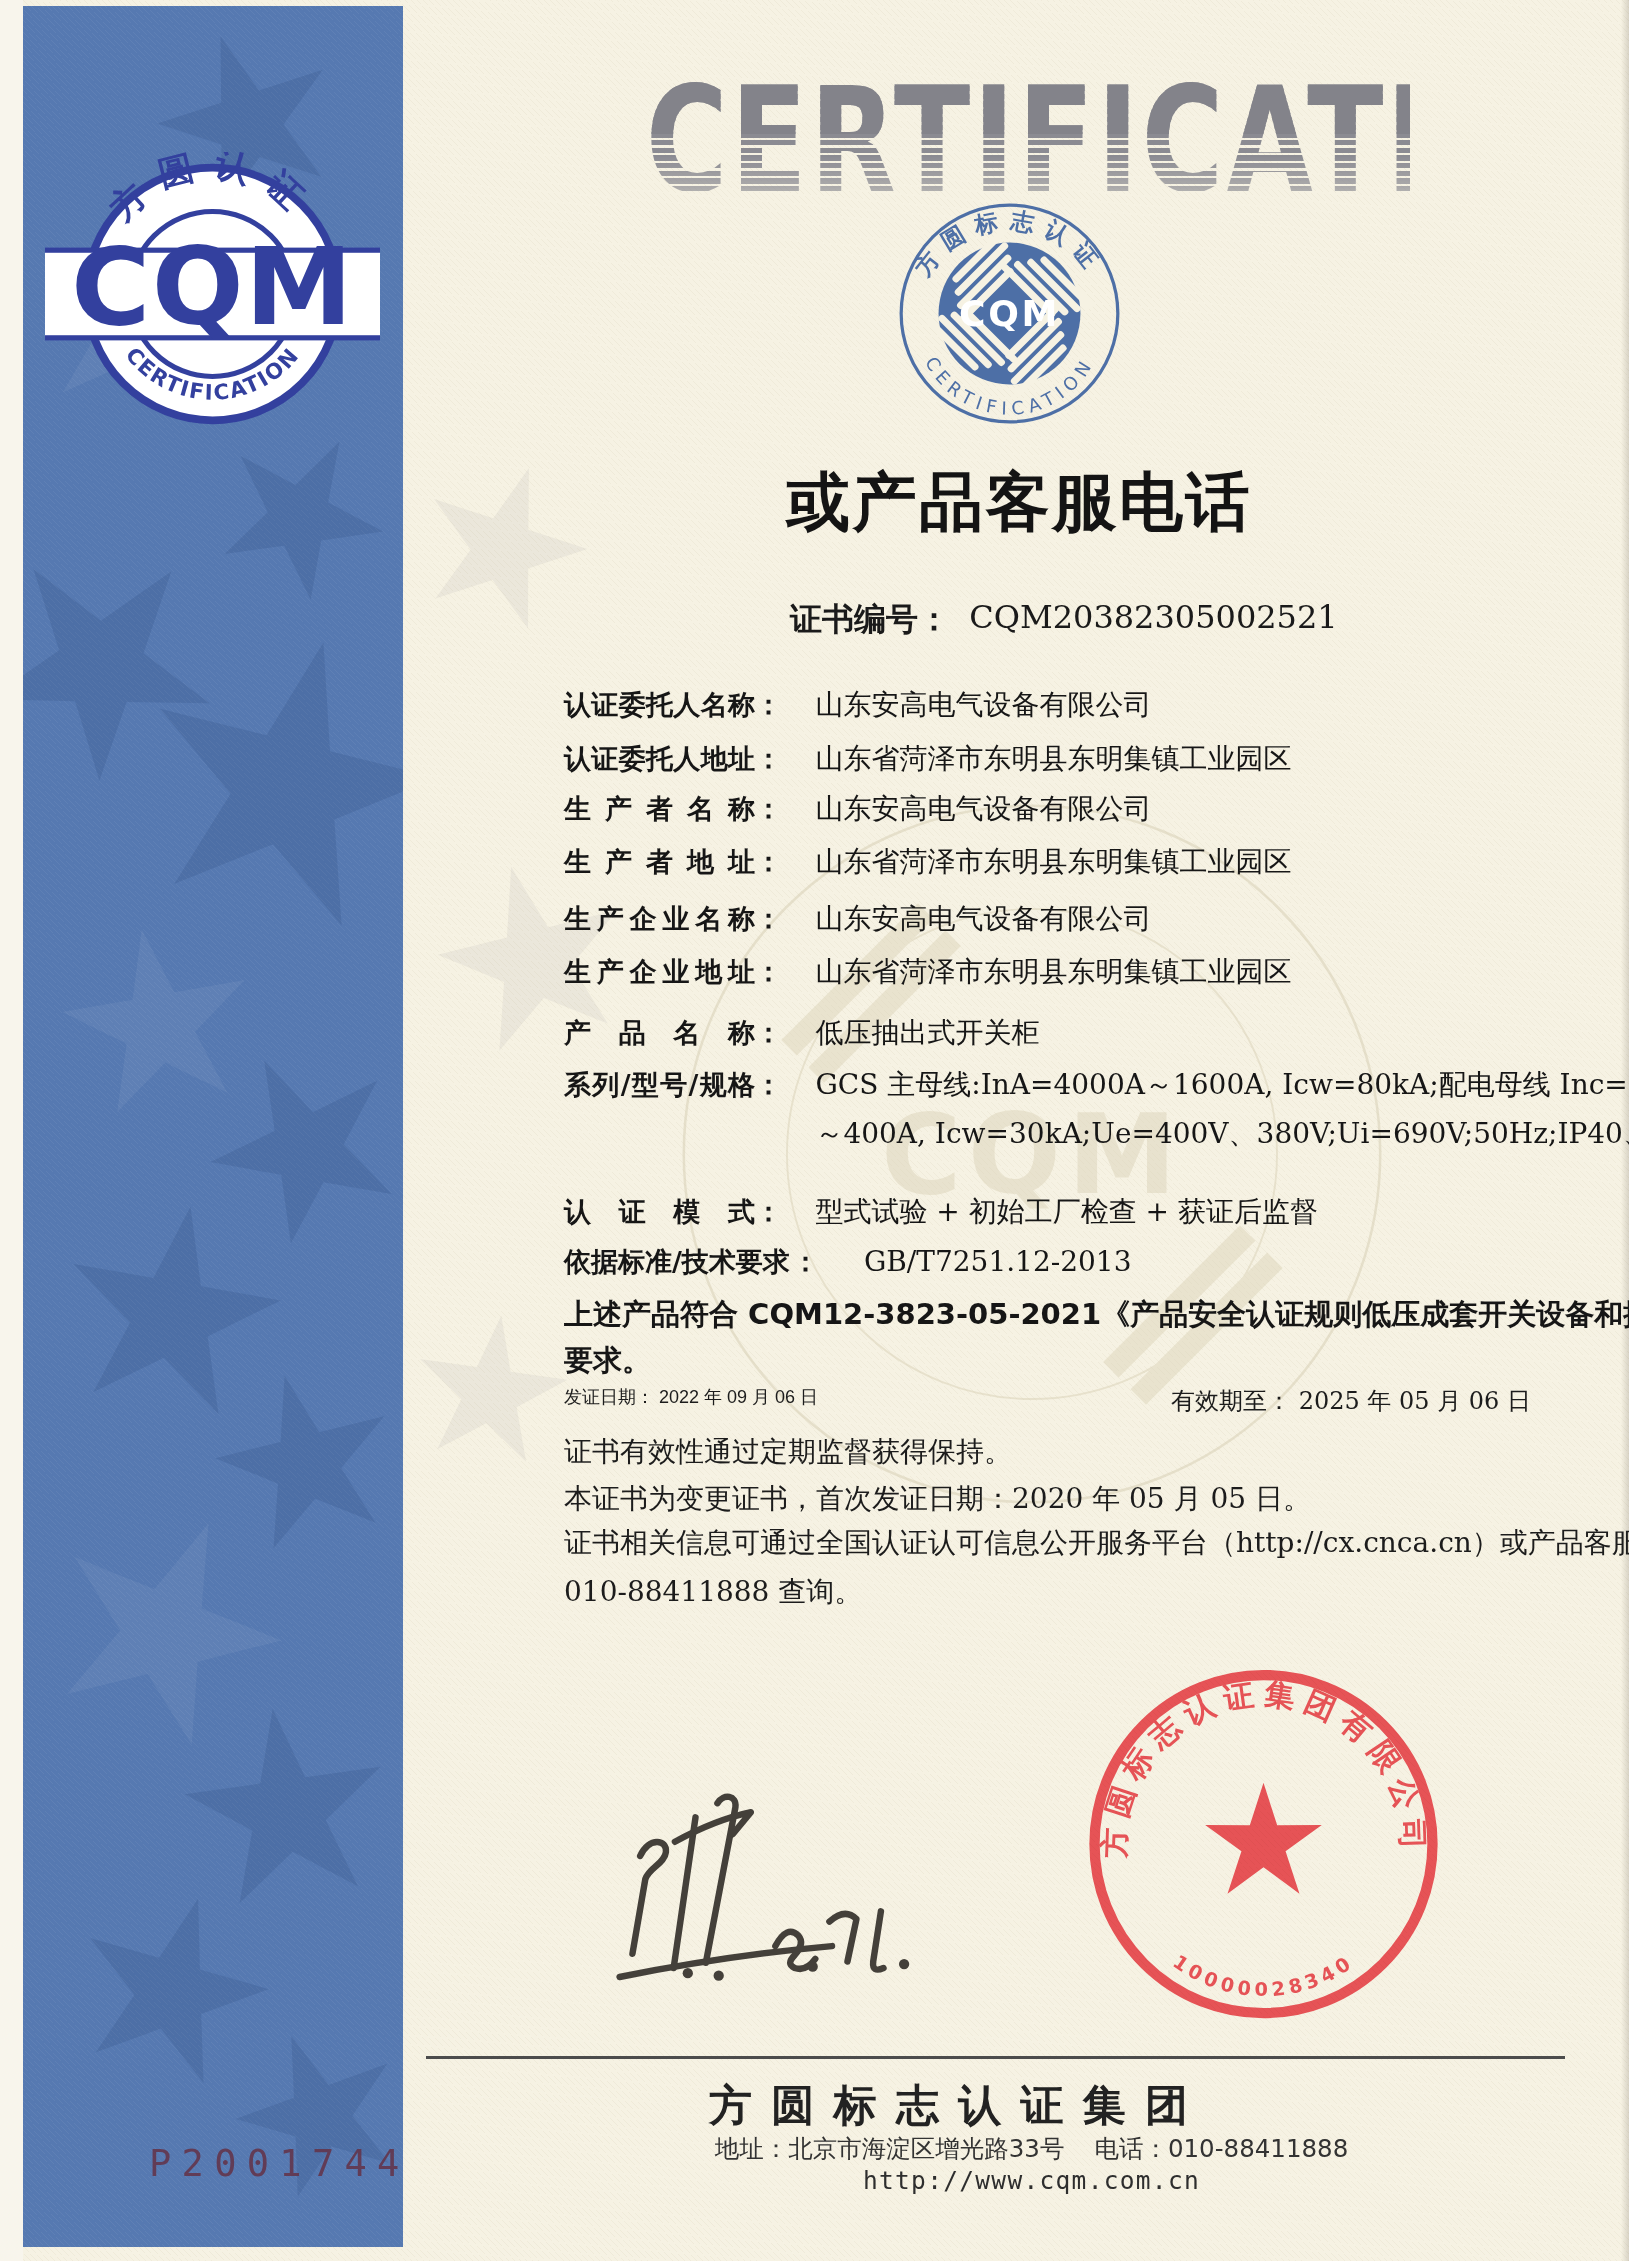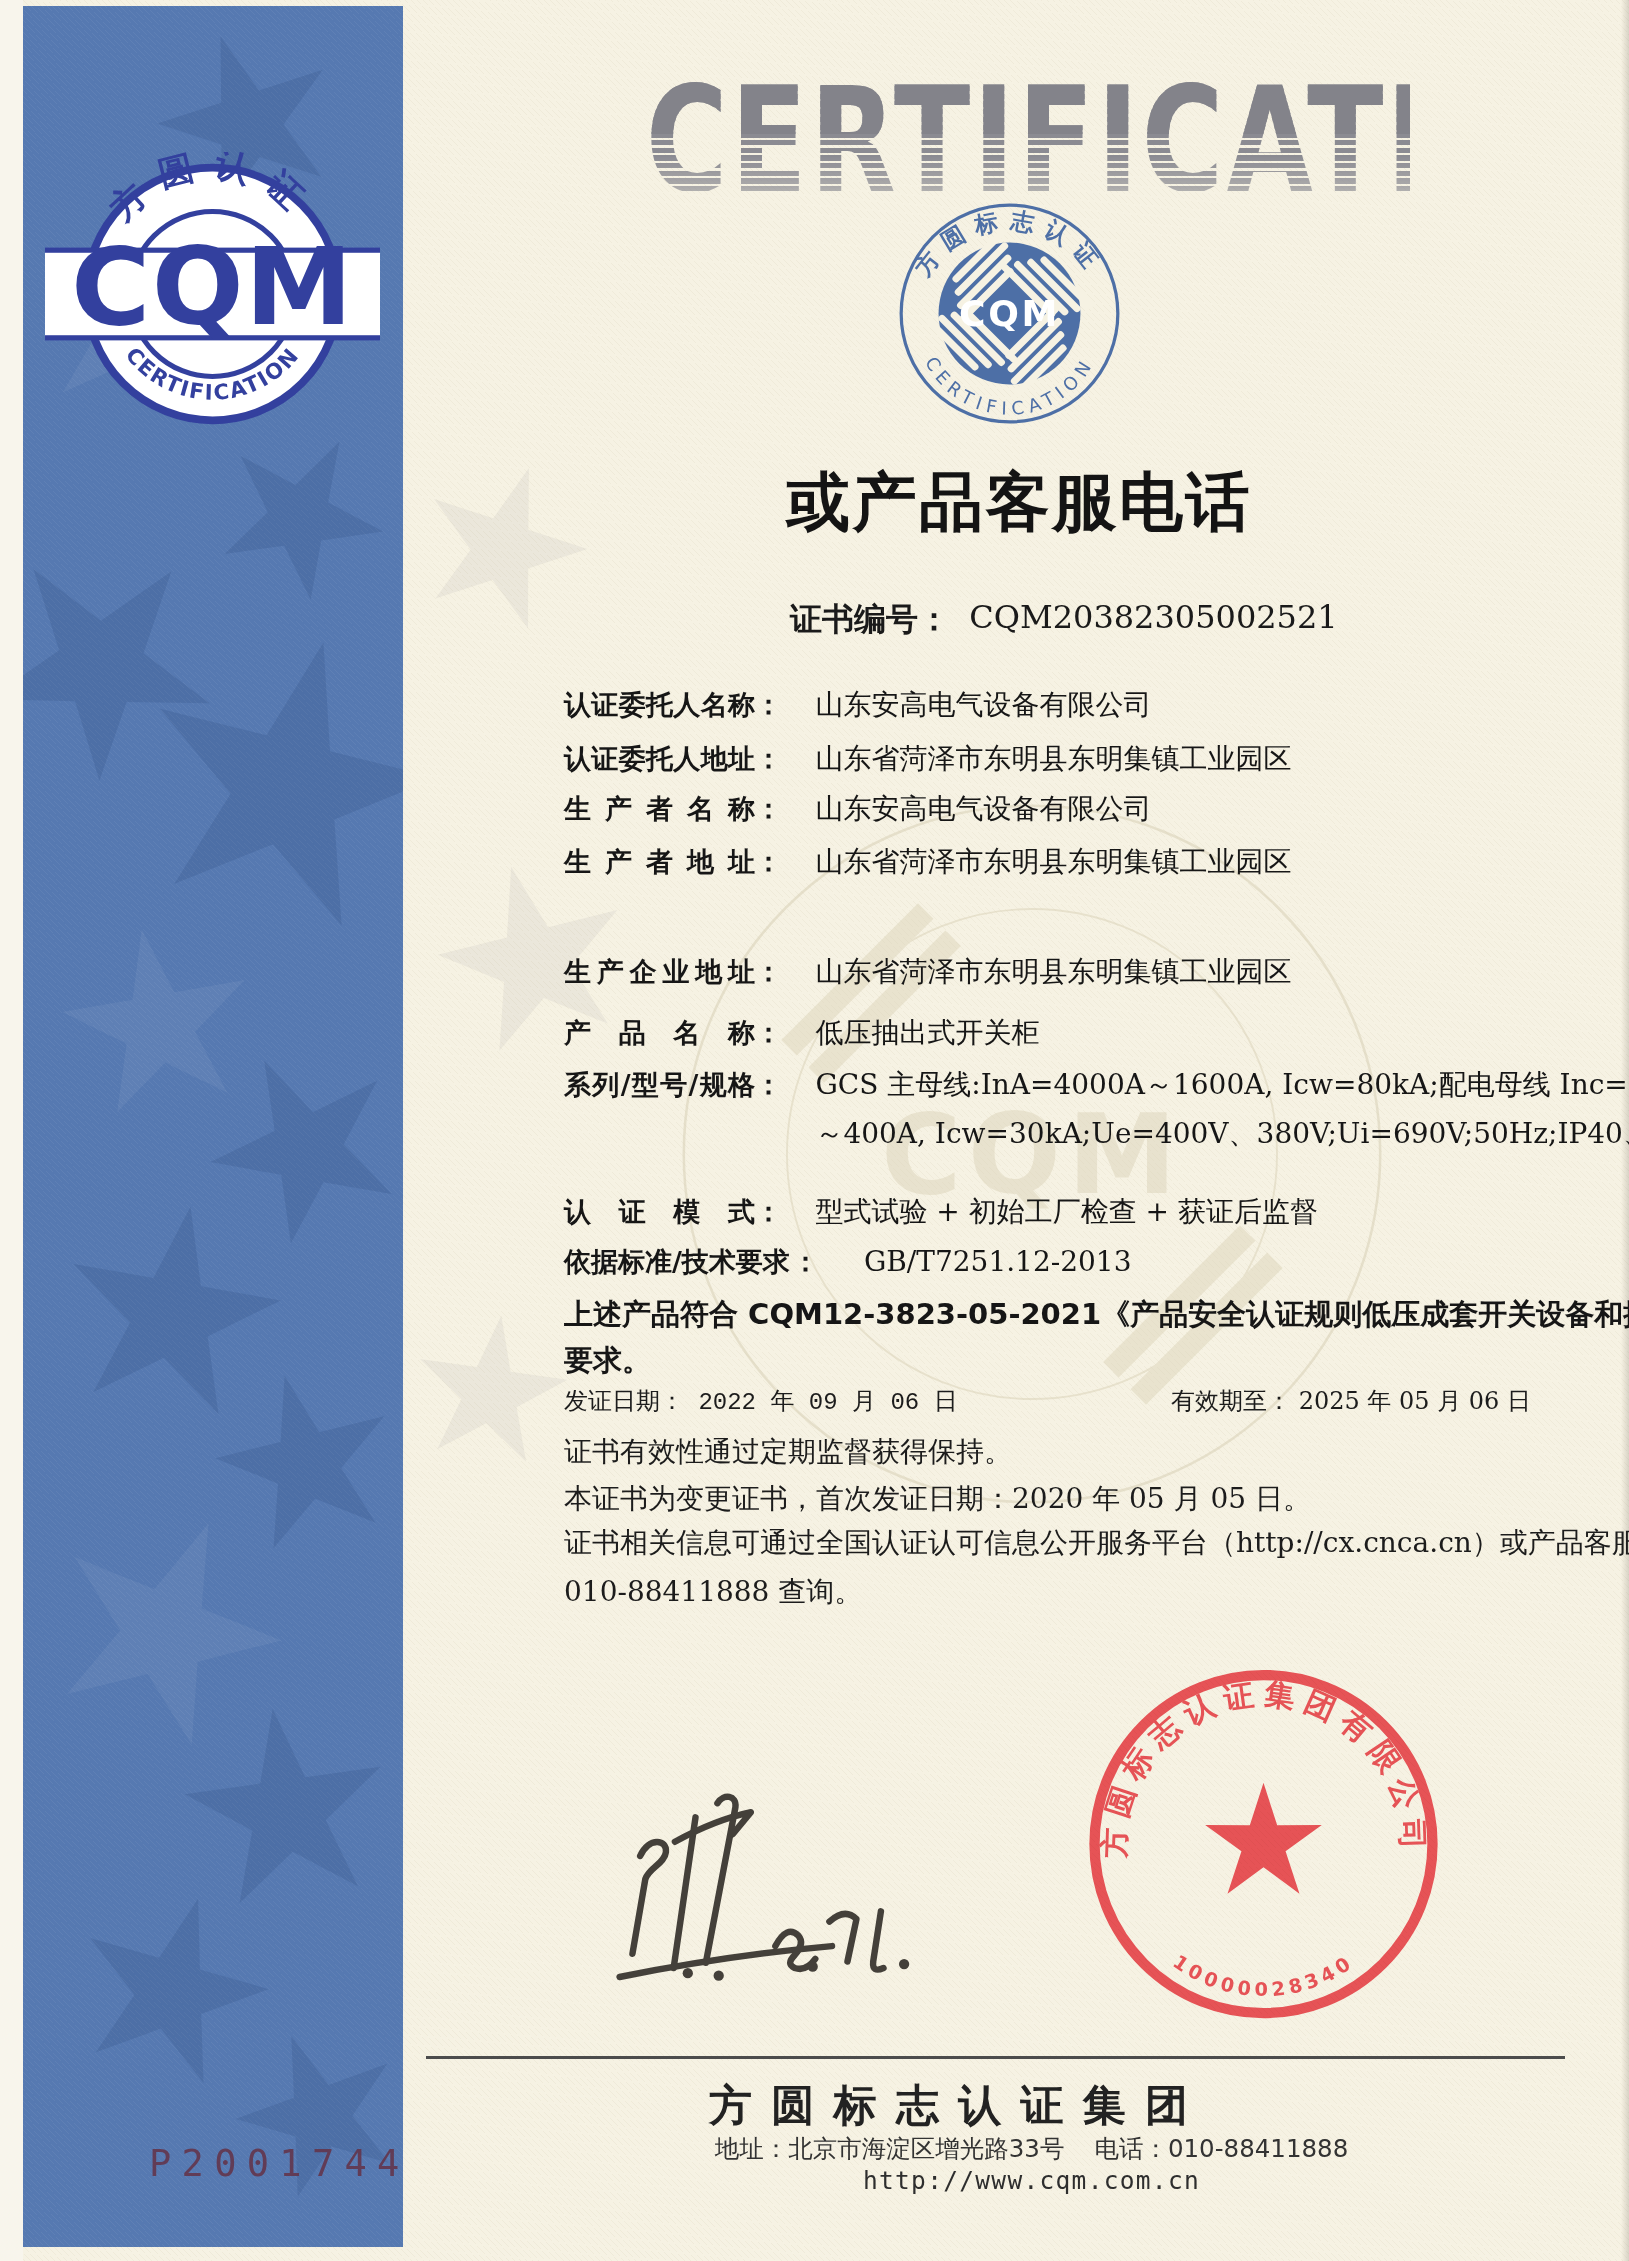--- a/index.html
+++ b/index.html
@@ -37,21 +37,21 @@
   .row{position:absolute;left:564px;white-space:nowrap;color:#161616;line-height:40px;font-size:28px;}
   .lblbox{display:inline-block;width:191px;text-align:justify;text-align-last:justify;vertical-align:top;
           font-family:"DejaVu Sans",sans-serif;font-weight:bold;font-size:27px;}
   .lblbox.wide{width:228px;text-align:left;text-align-last:left;}
   .colon{font-family:"DejaVu Sans",sans-serif;font-weight:bold;font-size:27px;}
   .val{font-family:"DejaVu Serif",serif;margin-left:24.5px;display:inline-block;vertical-align:top;}
   .val .l2{display:block;margin-top:9px;}
   .statement{position:absolute;left:564px;white-space:nowrap;font-family:"DejaVu Sans",sans-serif;
              font-weight:bold;font-size:29px;color:#161616;}
   .note{position:absolute;left:564px;white-space:nowrap;font-family:"DejaVu Serif",serif;font-size:28px;color:#1c1c1c;}
-  .dates{position:absolute;left:564px;top:1385px;white-space:nowrap;font-family:Liberation Mono, monospace;font-size:24px;color:#1c1c1c;}
+  .dates{position:absolute;left:564px;top:1385px;white-space:nowrap;font-family:Liberation Sans, sans-serif;font-size:18px;color:#1c1c1c;}
   .valid{position:absolute;left:1171px;top:1385px;white-space:nowrap;font-family:"DejaVu Serif",serif;font-size:24px;color:#1c1c1c;text-align:center;}
   
   .foot-rule{position:absolute;left:426px;top:2056px;width:1139px;height:2.6px;background:#4c4c4c;}
   .foot-org{position:absolute;left:709px;top:2077px;width:645px;text-align:left;font-family:"DejaVu Serif",serif;
             font-weight:bold;font-size:43px;letter-spacing:19.3px;color:#222;white-space:nowrap;}
   .foot-addr{position:absolute;left:709px;top:2132px;width:645px;text-align:center;font-size:24.5px;color:#333;white-space:nowrap;}
   .foot-addr .sep{display:inline-block;width:30px;}
   .foot-url{position:absolute;left:709px;top:2166px;width:645px;text-align:center;
             font-family:"DejaVu Sans Mono",monospace;font-size:24.5px;color:#2e2e2e;letter-spacing:1.3px;}
   svg text{font-family:"DejaVu Sans",sans-serif;}
@@ -172,20 +172,24 @@
     <span class="val">山东省菏泽市东明县东明集镇工业园区</span>
   </div>
   <div class="row" style="top:789px;">
     <span class="lblbox">生产者名称</span><span class="colon">：</span>
     <span class="val">山东安高电气设备有限公司</span>
   </div>
   <div class="row" style="top:842px;">
     <span class="lblbox">生产者地址</span><span class="colon">：</span>
     <span class="val">山东省菏泽市东明县东明集镇工业园区</span>
   </div>
+  <div class="row" style="top:899px;">
+    <span class="lblbox">生产企业名称</span><span class="colon">：</span>
+    <span class="val">山东安高电气设备有限公司</span>
+  </div>
   <div class="row" style="top:1013px;">
     <span class="lblbox">产品名称</span><span class="colon">：</span>
     <span class="val">低压抽出式开关柜</span>
   </div>
   <div class="row" style="top:952px;">
     <span class="lblbox">生产企业地址</span><span class="colon">：</span>
     <span class="val">山东省菏泽市东明县东明集镇工业园区</span>
   </div>
   <div class="row" style="top:1065px;">
     <span class="lblbox">系列/型号/规格</span><span class="colon">：</span>

